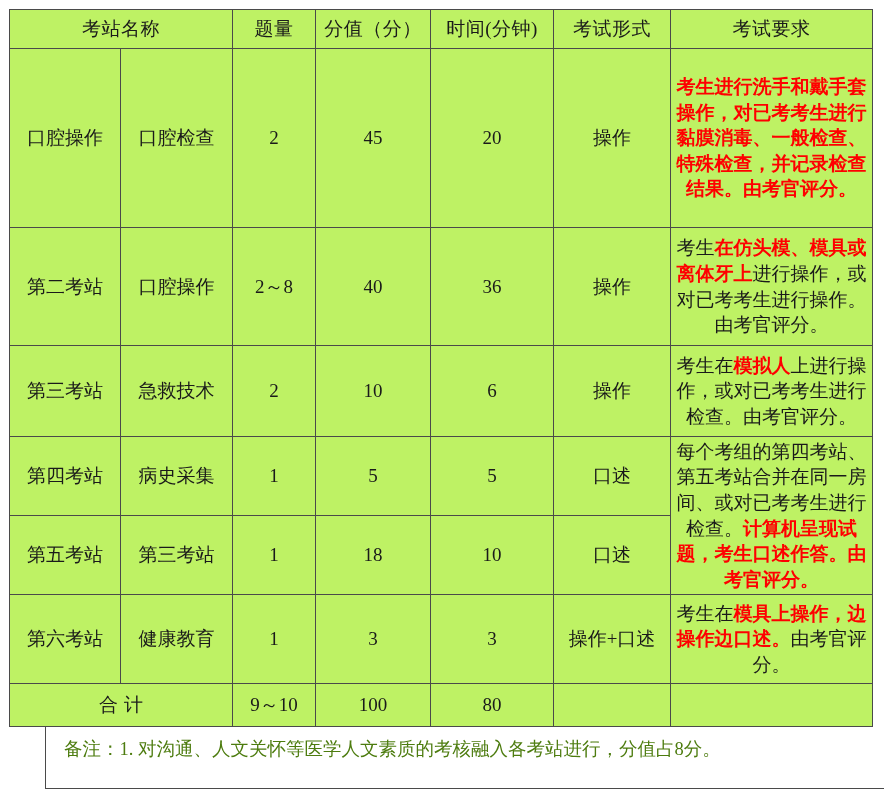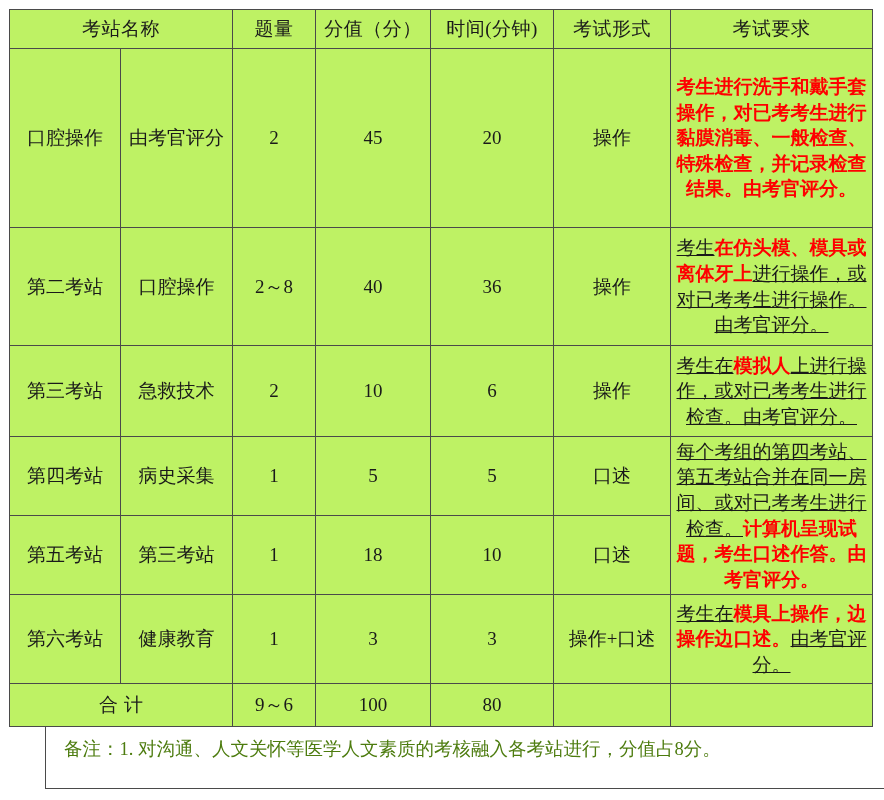--- a/index.html
+++ b/index.html
@@ -64,21 +64,21 @@
   td.req {
     text-align: left;
     vertical-align: top;
     padding: 8px 7px 6px 8px;
     font-size: 18.5px;
     line-height: 1.3;
     letter-spacing: 0px;
   }
   td.req.mid { vertical-align: middle; }
   .red { color: #ff0000; font-weight: bold; margin-top: 8px; }
-  .blk { color: #1a1a1a; text-decoration: underline; }
+  .blk { color: #1a1a1a; }
 
   td.total-label {
     font-size: 19px;
     letter-spacing: 6px;
     text-indent: 6px;
   }
 
   .notes {
     border: 1px solid #4a4a4a;
     border-top: none;
@@ -117,21 +117,21 @@
         <th>分值（分）</th>
         <th>时间(分钟)</th>
         <th>考试形式</th>
         <th>考试要求</th>
       </tr>
     </thead>
     <tbody>
 
       <tr class="r1">
         <td>口腔操作</td>
-        <td>由考官评分</td>
+        <td>口腔检查</td>
         <td class="num-cell">2</td>
         <td class="num-cell">45</td>
         <td class="num-cell">20</td>
         <td>操作</td>
         <td class="req mid"><span class="red">考生进行洗手和戴手套操作，对已考考生进行黏膜消毒、一般检查、特殊检查，并记录检查结果。由考官评分。</span></td>
       </tr>
 
       <tr class="r2">
         <td>第二考站</td>
         <td>口腔操作</td>
@@ -176,21 +176,21 @@
         <td>健康教育</td>
         <td class="num-cell">1</td>
         <td class="num-cell">3</td>
         <td class="num-cell">3</td>
         <td>操作+口述</td>
         <td class="req"><span class="blk">考生在</span><span class="red">模具上操作，边操作边口述。</span><span class="blk">由考官评分。</span></td>
       </tr>
 
       <tr class="rtotal">
         <td colspan="2" class="total-label">合计</td>
-        <td class="num-cell">9～6</td>
+        <td class="num-cell">9～10</td>
         <td class="num-cell">100</td>
         <td class="num-cell">80</td>
         <td></td>
         <td></td>
       </tr>
 
     </tbody>
   </table>
 
   <div class="notes">

